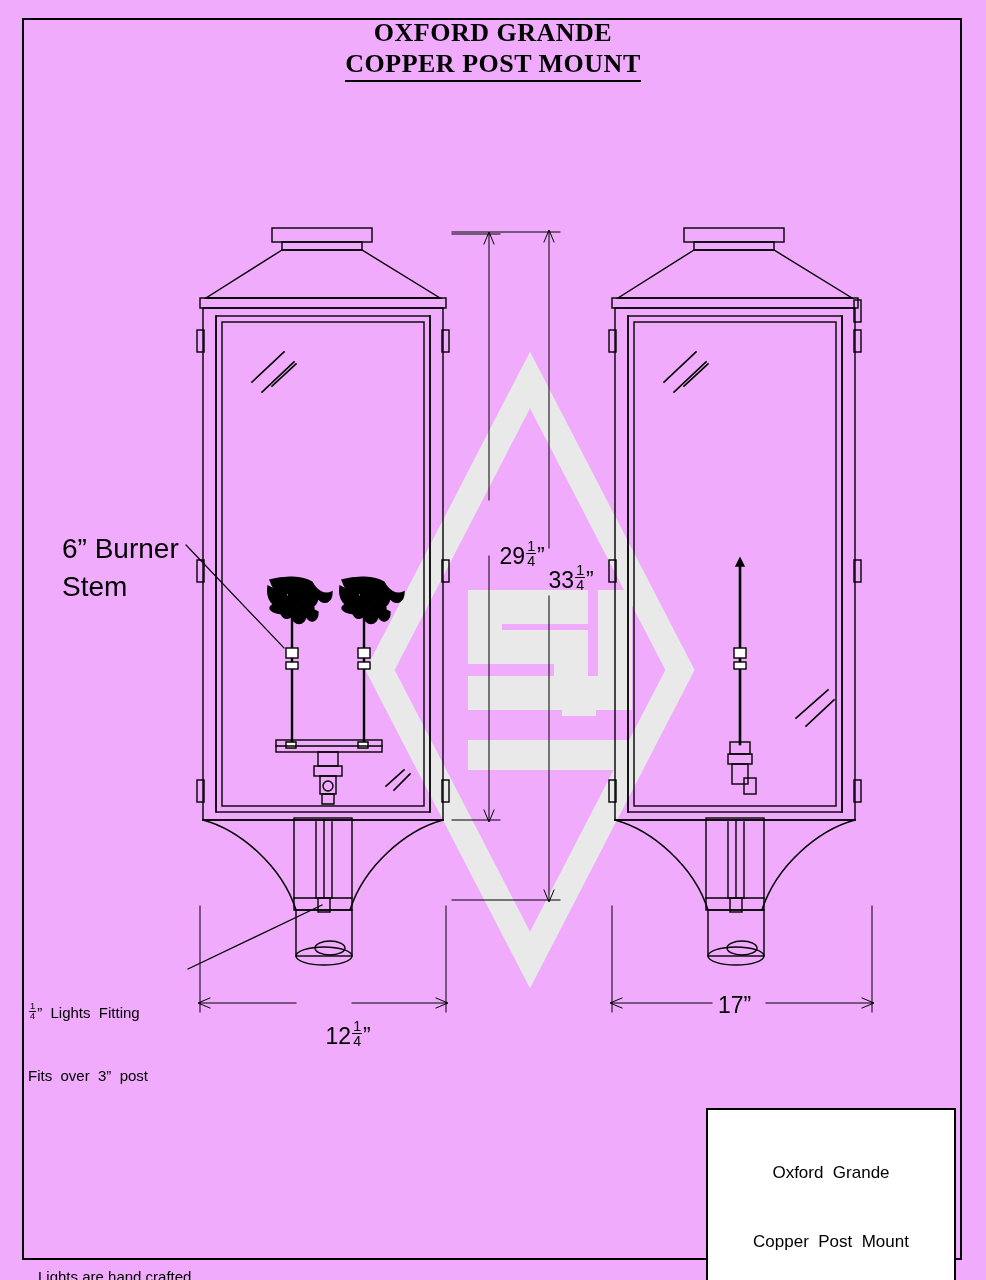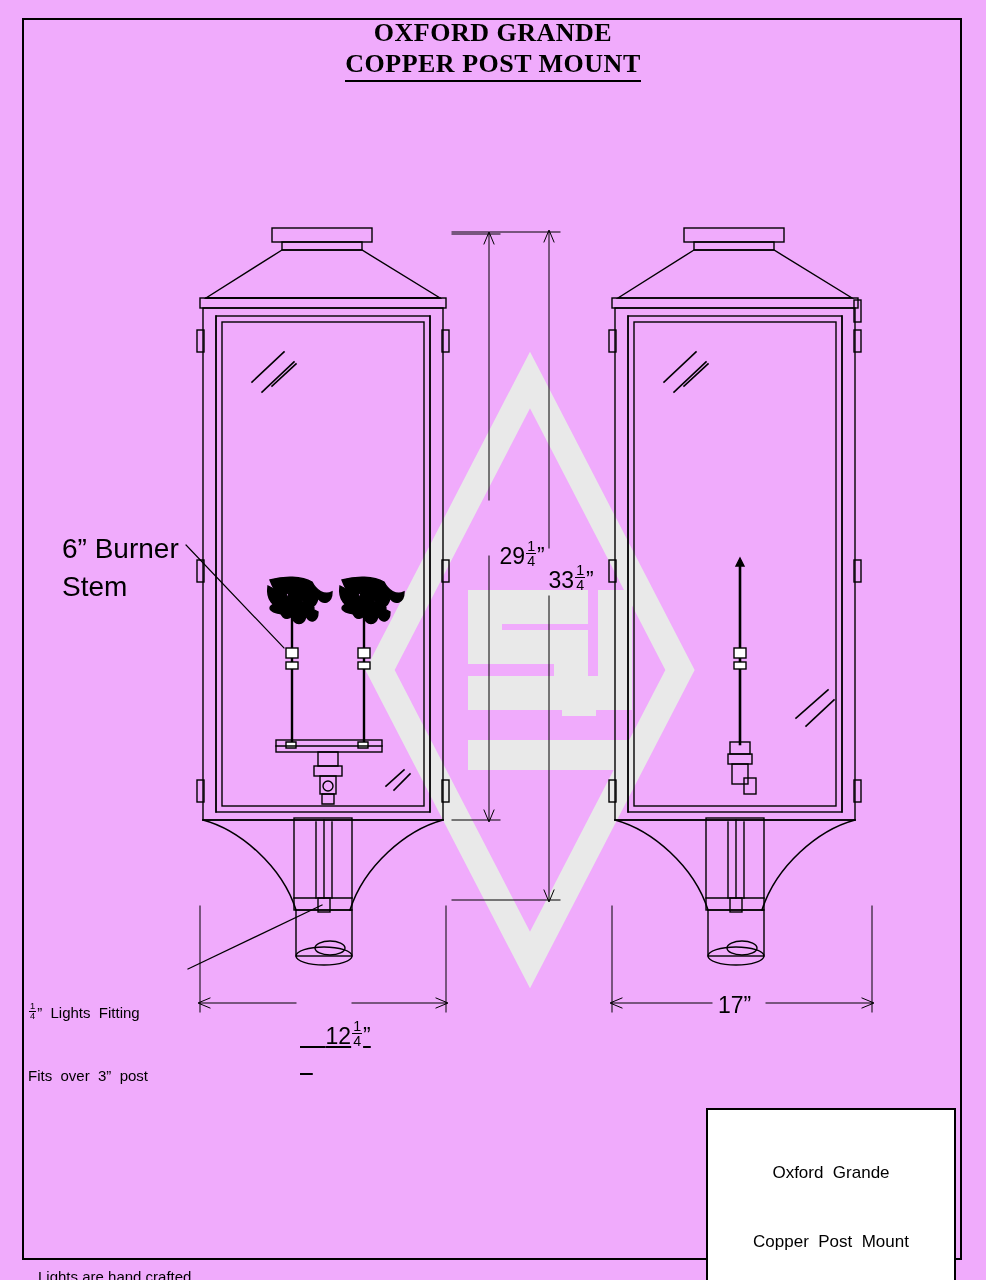--- a/index.html
+++ b/index.html
@@ -339,21 +339,21 @@
   </div>
 
   <div class="dim-text" style="left:474px; top:512px;">
     <span>29</span><span class="frac"><span class="num">1</span><span class="den">4</span></span><span>”</span>
   </div>
 
   <div class="dim-text" style="left:523px; top:536px;">
     <span>33</span><span class="frac"><span class="num">1</span><span class="den">4</span></span><span>”</span>
   </div>
 
-  <div class="dim-text" style="left:300px; top:992px;text-decoration:underline;">
+  <div class="dim-text" style="left:300px; top:992px;">
     <span>12</span><span class="frac"><span class="num">1</span><span class="den">4</span></span><span>”</span>
   </div>
 
   <div class="dim-text" style="left:718px; top:992px;">17”</div>
 
   <div class="notes">
     <div>Lights are hand crafted</div>
     
   </div>
 

